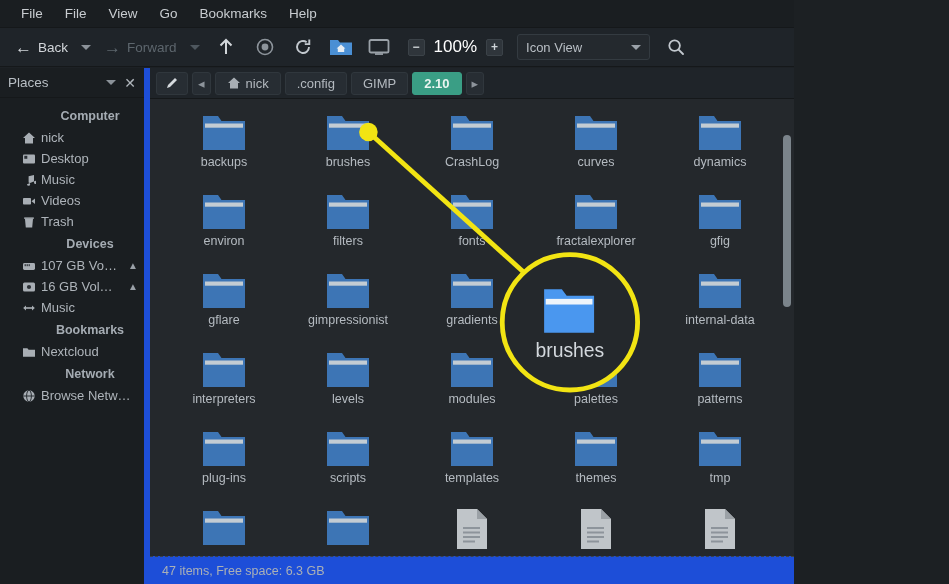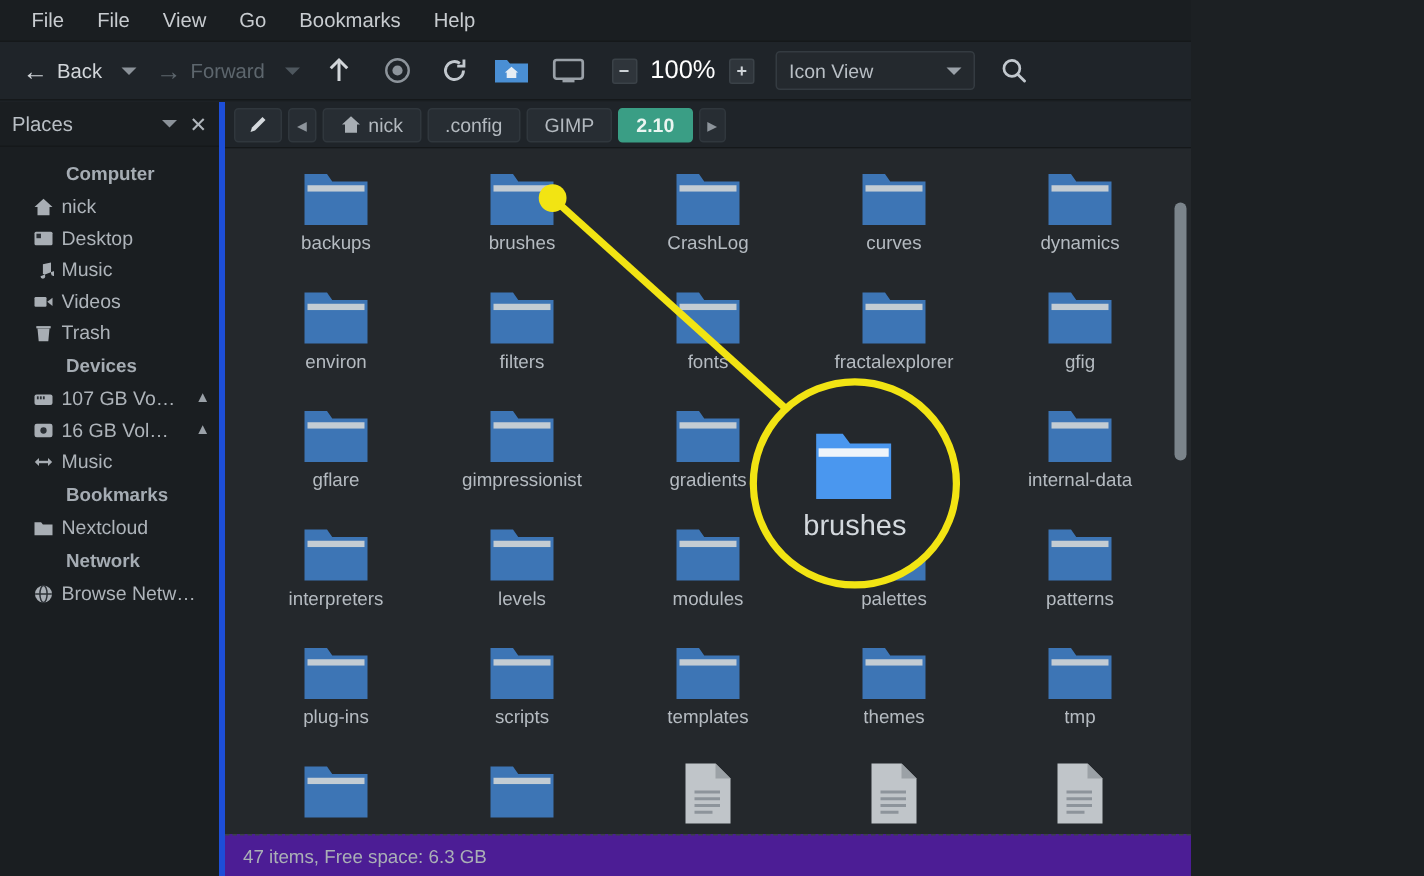--- a/index.html
+++ b/index.html
@@ -55,21 +55,21 @@
     margin-left: 14px; width: 133px; height: 26px;
     background: #24292e; border: 1px solid #343b41; border-radius: 3px;
     display: flex; align-items: center; padding: 8px 8px; color: #b9bfc5; font-size: 13px;
   }
   .viewsel .tb-caret { margin-left: auto; margin-right: 0; border-top-color: #9aa1a8; }
 
   
   .body { position: absolute; top: 68px; left: 0; right: 0; bottom: 0; display: flex; }
 
   
-  .sidebar { width: 150px; background: #1a1e21; border-right: 4px solid #1d4ed8; display:flex; flex-direction:column;}
+  .sidebar { width: 150px; background: #1a1e21; border-right: 6px solid #1d4ed8; display:flex; flex-direction:column;text-align:center;}
   .places-head {
     height: 30px; display: flex; align-items: center; padding: 0 8px;
     color: #b9bfc5; font-size: 13.5px; border-bottom: 1px solid #15181a;
   }
   .places-head .tb-caret { margin-left: auto; margin-right: 8px; }
   .x-btn { color: #b0b6bc; font-size: 14px; line-height: 1; }
   .side-scroll { flex: 1; overflow: hidden; padding-top: 6px; }
   .side-group {
     font-size: 12.5px; font-weight: bold; color: #a5acb3;
     padding: 5px 8px 4px 12px;
@@ -108,21 +108,21 @@
   .item { display: flex; flex-direction: column; align-items: center; justify-content: flex-start; padding-top: 6px; }
   .item .name {
     margin-top: 2px; font-size: 12.5px; color: #b5bbc1; text-align: center;
     max-width: 140px; overflow: hidden; white-space: nowrap; text-overflow: ellipsis;
   }
   .folder { width: 46px; height: 40px; }
   .doc { width: 34px; height: 42px; }
 
   
   .statusbar {
-    height: 28px; background: #4c1d95; display: flex; align-items: center;
+    height: 28px; background: #1d4ed8; display: flex; align-items: center;
     padding-left: 12px; color: #aab0b6; font-size: 12.5px;
     border-top: 1px dashed #3b4248;
   }
 
   
   .vscroll { position: absolute; top: 32px; right: 1px; width: 12px; bottom: 0; }
   .vthumb {
     position: absolute; top: 4px; left: 2px; width: 8px; height: 172px;
     background: #7b848b; border-radius: 4px;
   }

